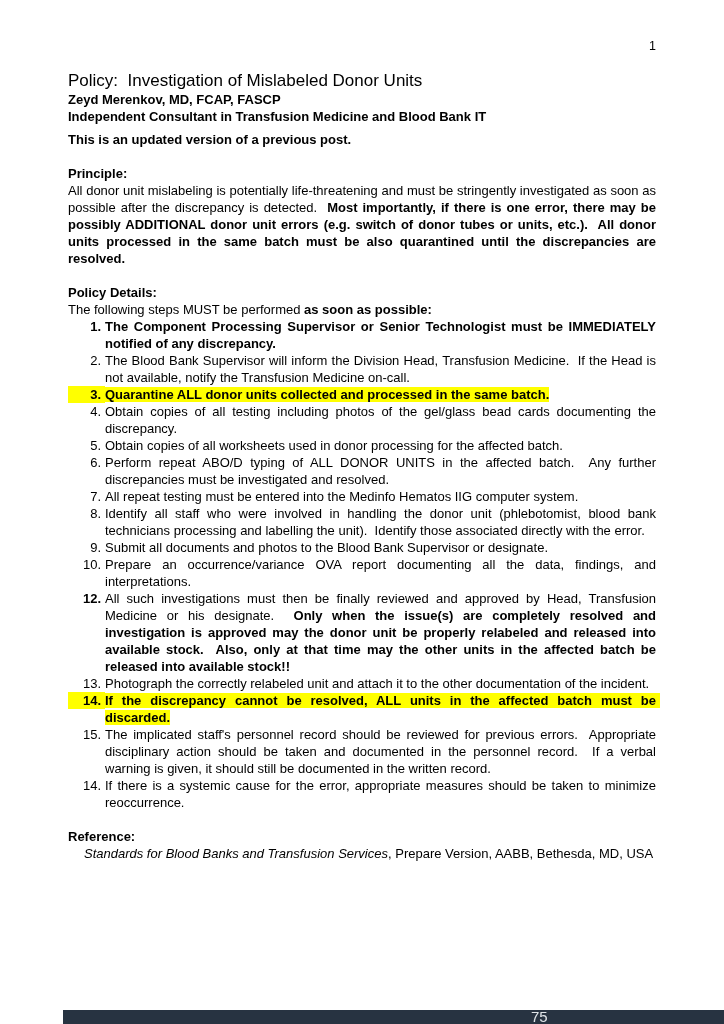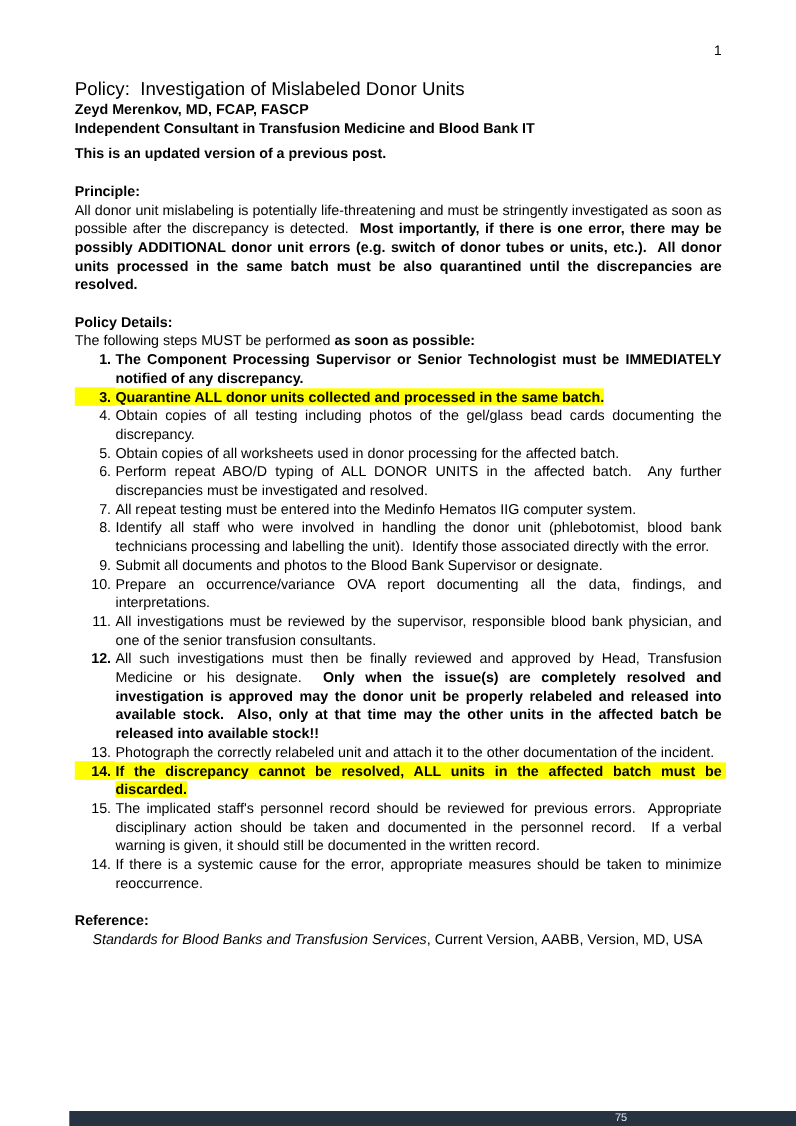--- a/index.html
+++ b/index.html
@@ -31,21 +31,21 @@
   .step{position:relative;padding-left:37px;text-align:justify;text-justify:inter-word;}
   .step .num{position:absolute;left:0;width:33px;text-align:right;white-space:pre;}
   .step .num.hl{padding-right:4px;margin-right:-4px;}
   .footer-bar{
     position:absolute;left:63px;right:0;bottom:0;height:14px;
     background:var(--footer_bg,#273341);
   }
   .footer-bar .footer-label{
     position:absolute;left:468px;top:0;
     color:var(--footer_text,#dfe4e8);
-    font-size:10px;line-height:14px;margin-left:28px;
+    font-size:15px;line-height:14px;
   }
 </style>
 </head>
 <body>
 
 <div class="page">
   <div class="content">
 
     <div class="page-num">1</div>
 
@@ -56,38 +56,37 @@
     <div class="note t">This is an updated version of a previous post.</div>
 
     <div class="sec-heading t">Principle:</div>
     <p class="para just t"><span>All donor unit mislabeling is potentially life-threatening and must be stringently investigated as soon as possible after the discrepancy is detected.  </span><span class="b">Most importantly, if there is one error, there may be possibly ADDITIONAL donor unit errors (e.g. switch of donor tubes or units, etc.).  All donor units processed in the same batch must be also quarantined until the discrepancies are resolved.</span></p>
 
     <div class="sec-heading t">Policy Details:</div>
     <div class="para t"><span>The following steps MUST be performed </span><span class="b">as soon as possible:</span></div>
 
     <div class="steps">
         <div class="step t"><span class="num b">1.</span><span class="b">The Component Processing Supervisor or Senior Technologist must be IMMEDIATELY notified of any discrepancy.</span></div>
-        <div class="step t"><span class="num">2.</span></div>
+        <div class="step t"><span class="num">2.</span><span class="">The Blood Bank Supervisor will inform the Division Head, Transfusion Medicine.  If the Head is not available, notify the Transfusion Medicine on-call.</span></div>
         <div class="step t"><span class="num b hl">3.</span><span class="b hl">Quarantine ALL donor units collected and processed in the same batch.</span></div>
         <div class="step t"><span class="num">4.</span><span class="">Obtain copies of all testing including photos of the gel/glass bead cards documenting the discrepancy.</span></div>
         <div class="step t"><span class="num">5.</span><span class="">Obtain copies of all worksheets used in donor processing for the affected batch.</span></div>
         <div class="step t"><span class="num">6.</span><span class="">Perform repeat ABO/D typing of ALL DONOR UNITS in the affected batch.  Any further discrepancies must be investigated and resolved.</span></div>
         <div class="step t"><span class="num">7.</span><span class="">All repeat testing must be entered into the Medinfo Hematos IIG computer system.</span></div>
         <div class="step t"><span class="num">8.</span><span class="">Identify all staff who were involved in handling the donor unit (phlebotomist, blood bank technicians processing and labelling the unit).  Identify those associated directly with the error.</span></div>
         <div class="step t"><span class="num">9.</span><span class="">Submit all documents and photos to the Blood Bank Supervisor or designate.</span></div>
         <div class="step t"><span class="num">10.</span><span class="">Prepare an occurrence/variance OVA report documenting all the data, findings, and interpretations.</span></div>
-        <div class="step t"><span class="num">11.</span><span class="">All investigations must be reviewed by the supervisor, responsible blood bank physician, and one of the senior transfusion consultants.</span></div>
         <div class="step t"><span class="num b">12.</span><span class="">All such investigations must then be finally reviewed and approved by Head, Transfusion Medicine or his designate.  </span><span class="b">Only when the issue(s) are completely resolved and investigation is approved may the donor unit be properly relabeled and released into available stock.  Also, only at that time may the other units in the affected batch be released into available stock!!</span></div>
         <div class="step t"><span class="num">13.</span><span class="">Photograph the correctly relabeled unit and attach it to the other documentation of the incident.</span></div>
         <div class="step t"><span class="num b hl">14.</span><span class="b hl">If the discrepancy cannot be resolved, ALL units in the affected batch must be discarded.</span></div>
         <div class="step t"><span class="num">15.</span><span class="">The implicated staff's personnel record should be reviewed for previous errors.  Appropriate disciplinary action should be taken and documented in the personnel record.  If a verbal warning is given, it should still be documented in the written record.</span></div>
         <div class="step t"><span class="num">14.</span><span class="">If there is a systemic cause for the error, appropriate measures should be taken to minimize reoccurrence.</span></div>
       </div>
 
     <div class="sec-heading t">Reference:</div>
-    <div class="para t"><span class="i">Standards for Blood Banks and Transfusion Services</span><span>, Current Version, AABB, Version, MD, USA</span></div>
+    <div class="para t"><span class="i">Standards for Blood Banks and Transfusion Services</span><span>, Prepare Version, AABB, Bethesda, MD, USA</span></div>
 
   </div>
 
   <div class="footer-bar">
     <span class="footer-label">75</span>
   </div>
 </div>
 
 </body></html>

